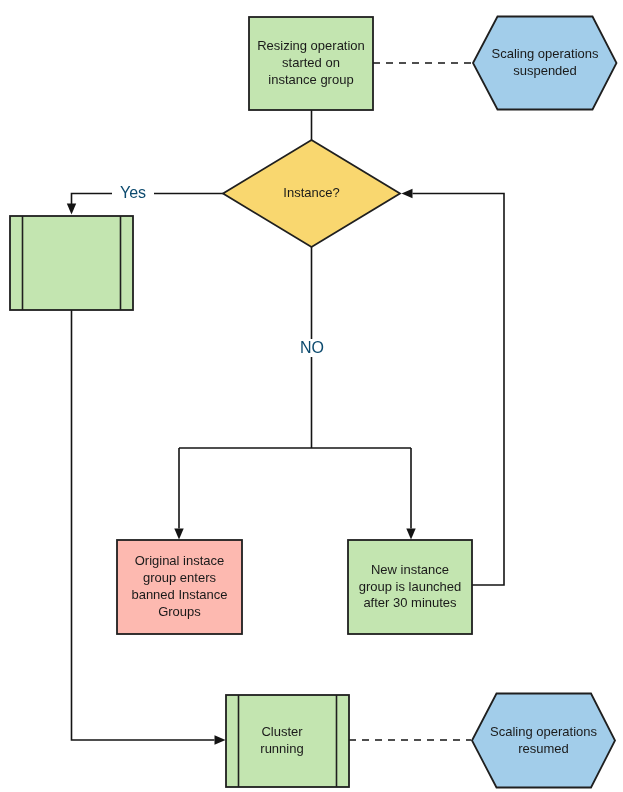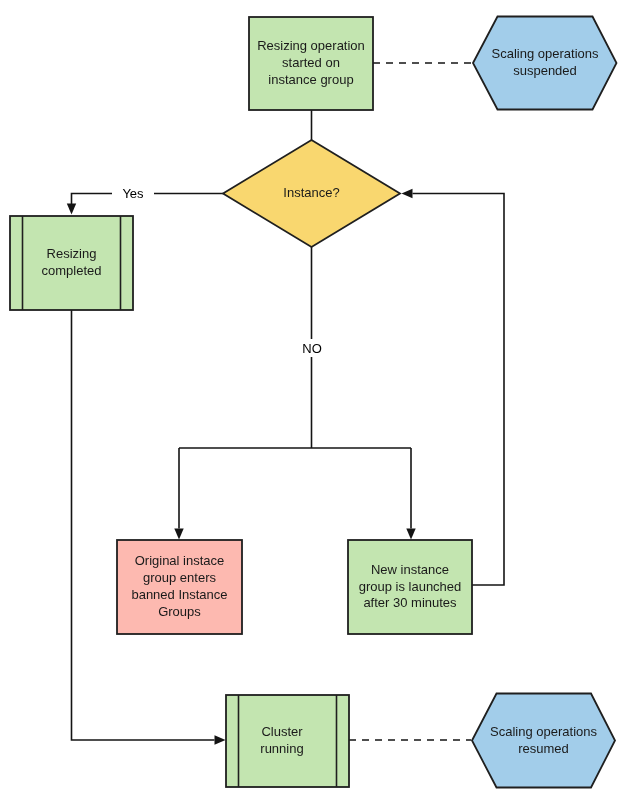--- a/index.html
+++ b/index.html
@@ -54,22 +54,22 @@
     line-height: 1.3;
     color: #1a1a1a;
     pointer-events: none;
   }
   .edge-label {
     position: absolute;
     display: flex;
     align-items: center;
     justify-content: center;
     background: #ffffff;
-    font-size: 13px;
-    color: #000000;
+    font-size: 16px;
+    color: #0c4a6e;
     pointer-events: none;
   }
 </style>
 </head>
 <body>
 
 <div class="canvas">
 
   <svg width="623" height="792" viewBox="0 0 623 792">
 
@@ -112,22 +112,20 @@
 
   <div class="node-label" style="left:249px; top:10px; width:124px; height:93px;">Resizing operation
 started on
 instance group</div>
 
   <div class="node-label" style="left:473px; top:9px; width:144px; height:94px;">Scaling operations
 suspended</div>
 
   <div class="node-label" style="left:223px; top:133px; width:177px; height:107px;">Instance?</div>
 
-  <div class="node-label" style="left:10px; top:209px; width:123px; height:94px;">Resizing
-completed</div>
 
   <div class="node-label" style="left:117px; top:533px; width:125px; height:94px;text-align:center;">Original instace
 group enters
 banned Instance
 Groups</div>
 
   <div class="node-label" style="left:348px; top:533px; width:124px; height:94px;border-radius:18px;">New instance
 group is launched
 after 30 minutes</div>
 

